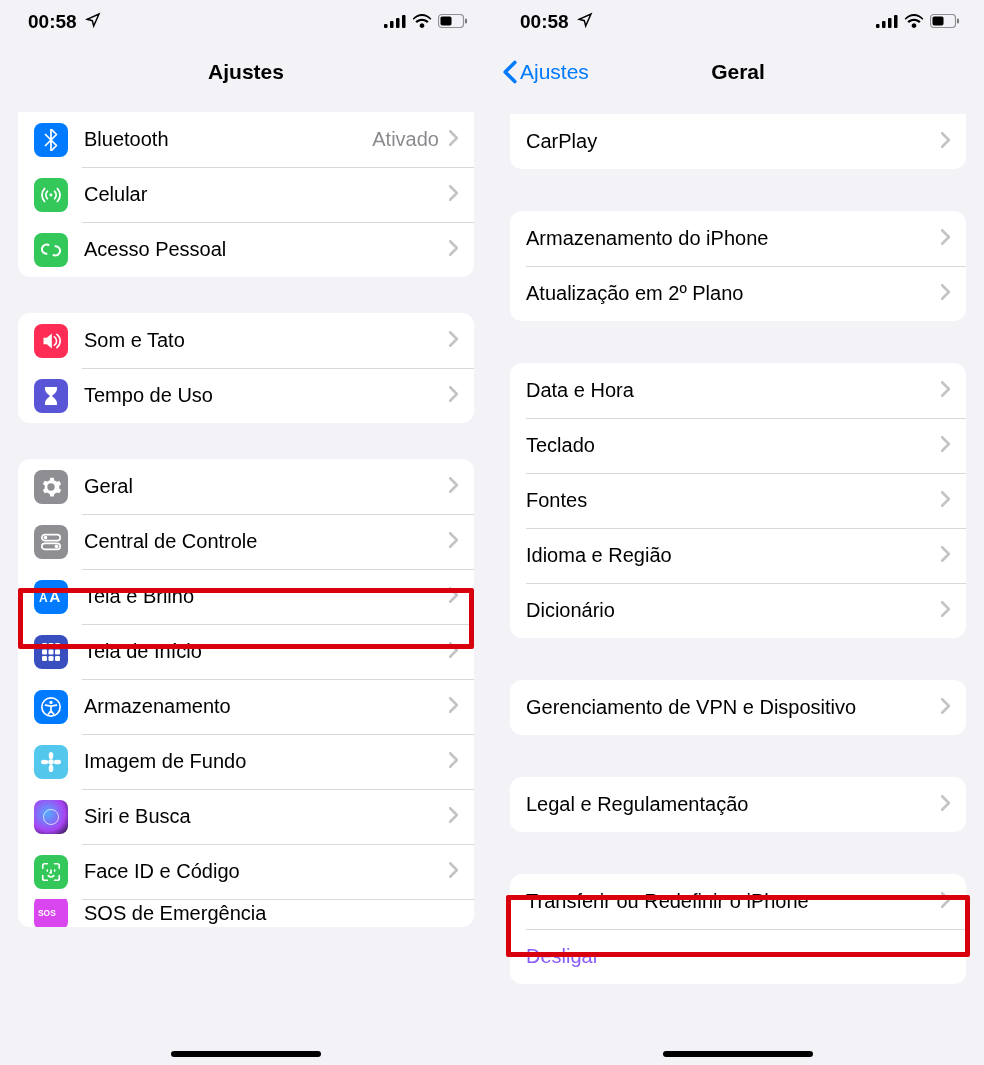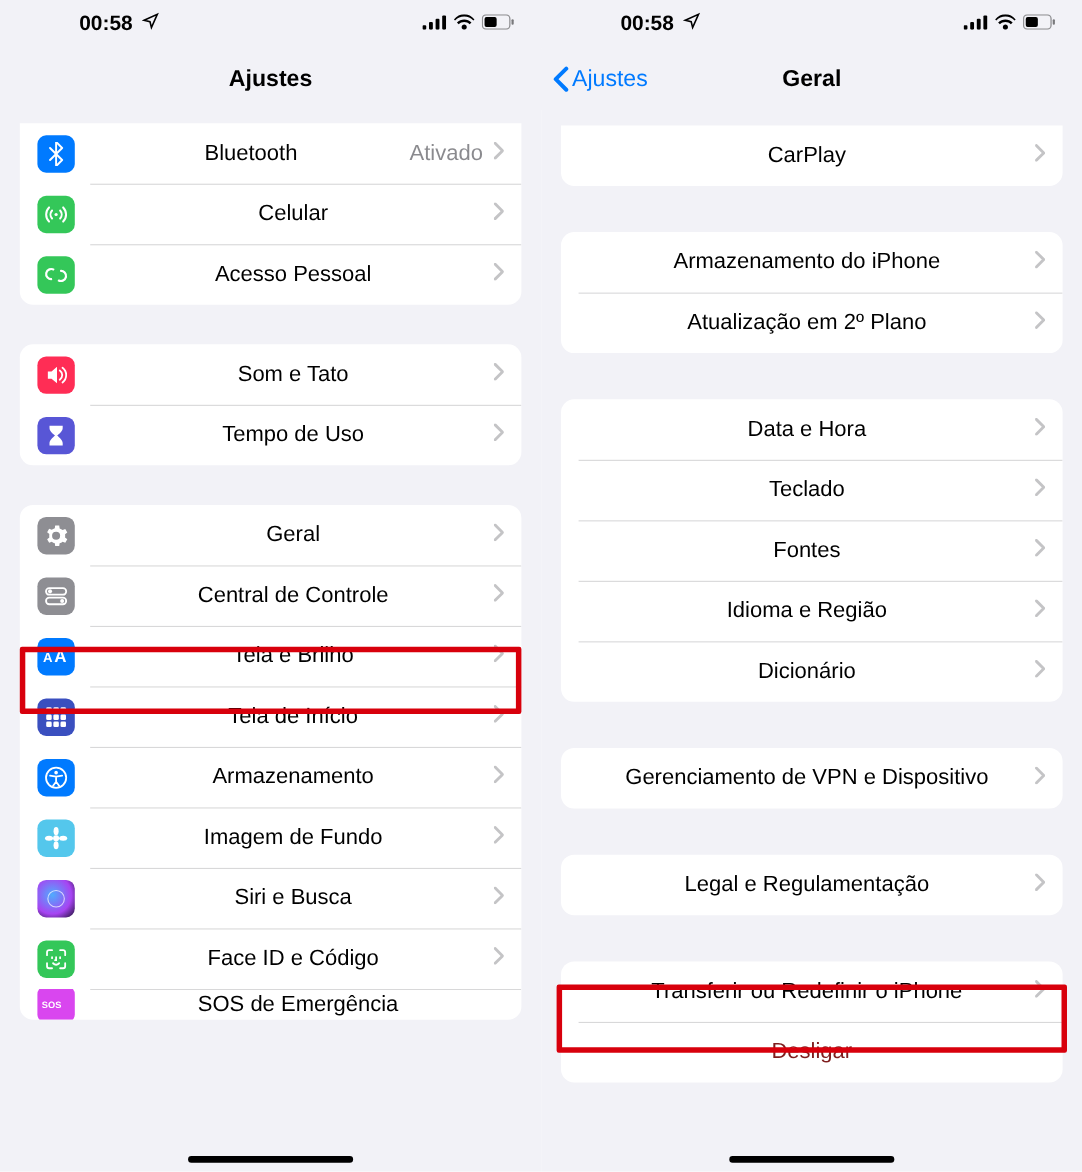--- a/index.html
+++ b/index.html
@@ -22,21 +22,21 @@
   .status-bar {
     height: 44px;
     display: flex;
     align-items: center;
     justify-content: space-between;
     padding: 0 24px 0 28px;
     font-weight: 600;
     font-size: 19px;
     background: #f2f2f7;
   }
-  .status-left { display: flex; gap: 8px; margin-left: 44px; }
+  .status-left { display: flex; gap: 8px; }
   .status-right { display: flex; align-items: center; gap: 6px; }
   .nav-bar {
     height: 56px;
     display: flex;
     align-items: center;
     justify-content: center;
     position: relative;
     background: #f2f2f7;
   }
   .nav-title { font-size: 21px; font-weight: 600; color: #000; }
@@ -59,21 +59,20 @@
     margin: 0 18px 36px 18px;
     overflow: hidden;
   }
   .row {
     display: flex;
     align-items: center;
     min-height: 55px;
     padding: 0 16px 0 16px;
     position: relative;
     cursor: pointer;
-    text-align: center;
   }
   .row + .row::before {
     content: "";
     position: absolute;
     top: 0;
     left: 64px;
     right: 0;
     height: 1px;
     background: rgba(60,60,67,0.2);
   }
@@ -85,21 +84,21 @@
     border-radius: 8px;
     display: flex;
     align-items: center;
     justify-content: center;
     margin-right: 16px;
     flex-shrink: 0;
     color: #fff;
   }
   .icon svg { display:block; }
   .row-label { font-size: 20px; color: #000; flex: 1; }
-  .row-label.link { color: #7f1d1d; }
+  .row-label.link { color: #8b5cf6; }
   .row-value { font-size: 20px; color: rgba(60,60,67,0.6); margin-right: 10px; }
   .chevron { color: rgba(60,60,67,0.3); flex-shrink: 0; }
 
   .highlight {
     position: absolute;
     border: 5px solid #d8000c;
     pointer-events: none;
     border-radius: 2px;
     z-index: 20;
   }

